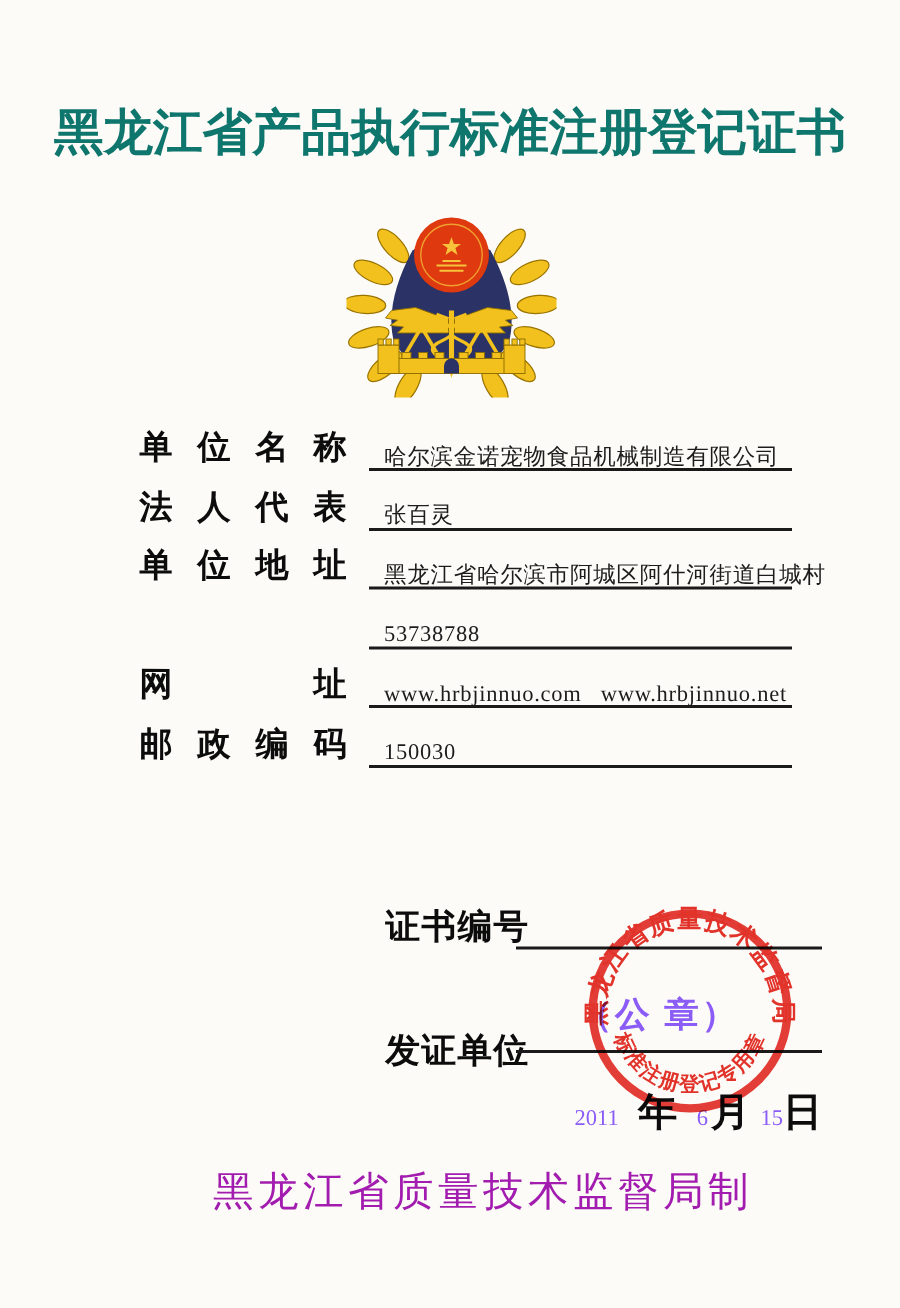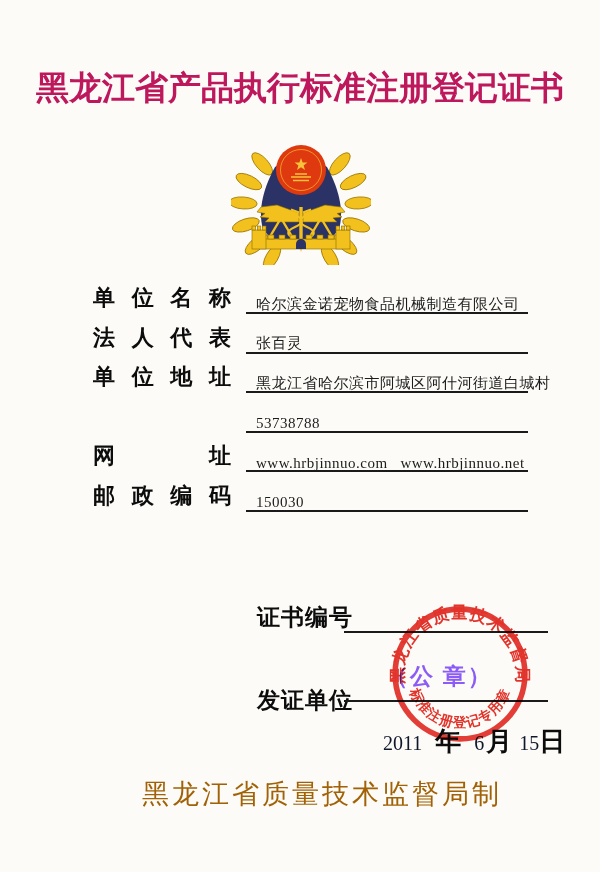--- a/index.html
+++ b/index.html
@@ -10,21 +10,21 @@
     margin:0 auto;
     background:#fcfbf7;
     overflow:hidden;
     font-family:"Liberation Serif","DejaVu Serif",serif;
     color:#111;
   }
   .title {
     position:absolute; top:66px; left:0; width:100%;
     text-align:center;
     font-size:33px; font-weight:bold; letter-spacing:0px;
-    color:#be185d;
+    color:#0f766e;
   }
   .emblem { position:absolute; left:231px; top:133px; width:140px; height:132px; }
 
   .form { position:absolute; left:64px; top:283px; width:472px; }
   .field-row { position:relative; height:39.5px;margin-left:28px; }
   .field-label {
     position:absolute; left:1px; top:2px;
     width:138px;
     font-size:22px; font-weight:bold; line-height:26px;
     text-align:justify; text-align-last:justify;
@@ -58,42 +58,42 @@
     position:absolute; left:344px; width:204px; height:0;
     border-top:2px solid #1a1a1a;
   }
   .certno-line { top:631px; }
   .issuer-line { top:700px; }
 
   .date-row {
     position:absolute; left:383px; top:724px; width:190px;
     display:flex; align-items:baseline; white-space:nowrap;
   }
-  .date-num { font-size:20px; color:#0f172a; }
+  .date-num { font-size:15px; color:#8b5cf6; }
   .date-cjk { font-size:26px; font-weight:bold; color:#0c0c0c; }
   .dr-y  { margin-right:13px; }
   .dr-ys { margin-right:13px; }
   .dr-m  { margin-right:2px; }
   .dr-ms { margin-right:7px; }
   .dr-d  { margin-right:0px; }
 
   .seal {
     position:absolute; left:386px; top:600px; width:148px; height:148px;
     mix-blend-mode:multiply; opacity:0.93;
   }
   .seal text {
     font-family:"Liberation Serif","DejaVu Serif",serif;
     font-weight:bold; fill:#e2241b;
   }
 
   .footer {
     position:absolute; top:776px; left:0; width:100%;
     text-align:center;
     font-size:27px; letter-spacing:3px;
-    color:#a16207;
+    color:#a21caf;
     padding-left:44px;
   }
 </style>
 </head>
 <body>
 
 <div class="page">
 
   <div class="title">黑龙江省产品执行标准注册登记证书</div>
 

